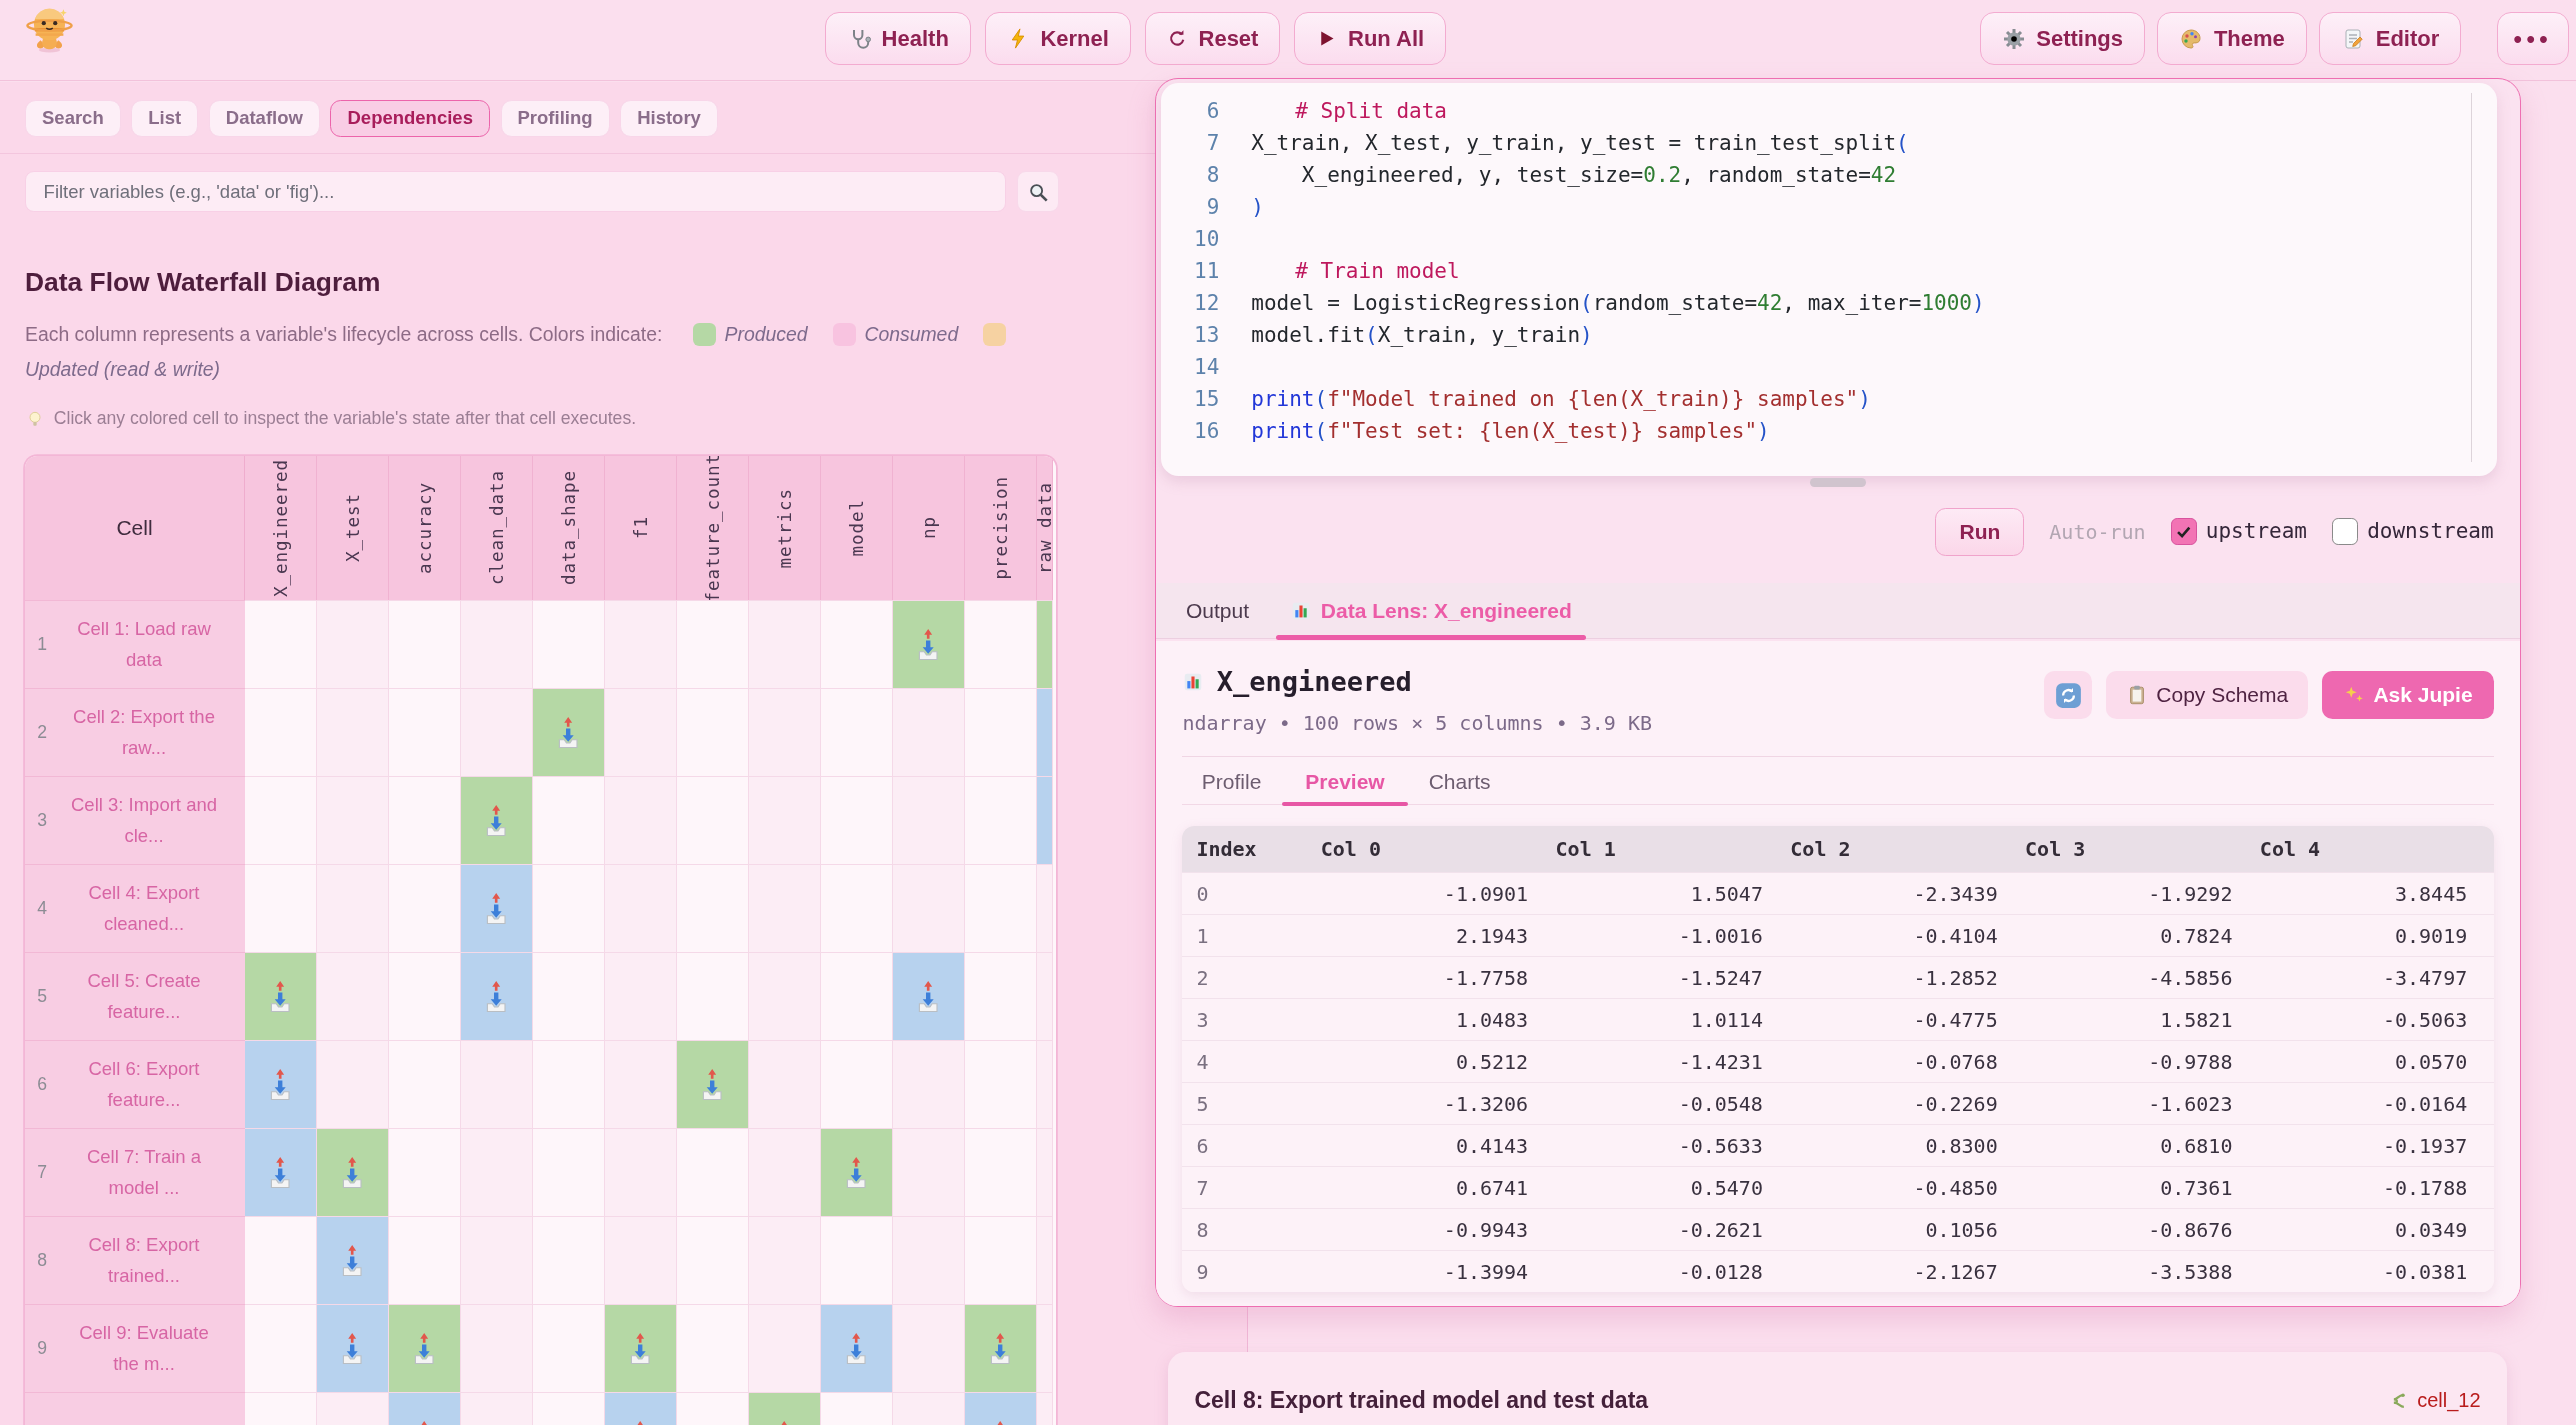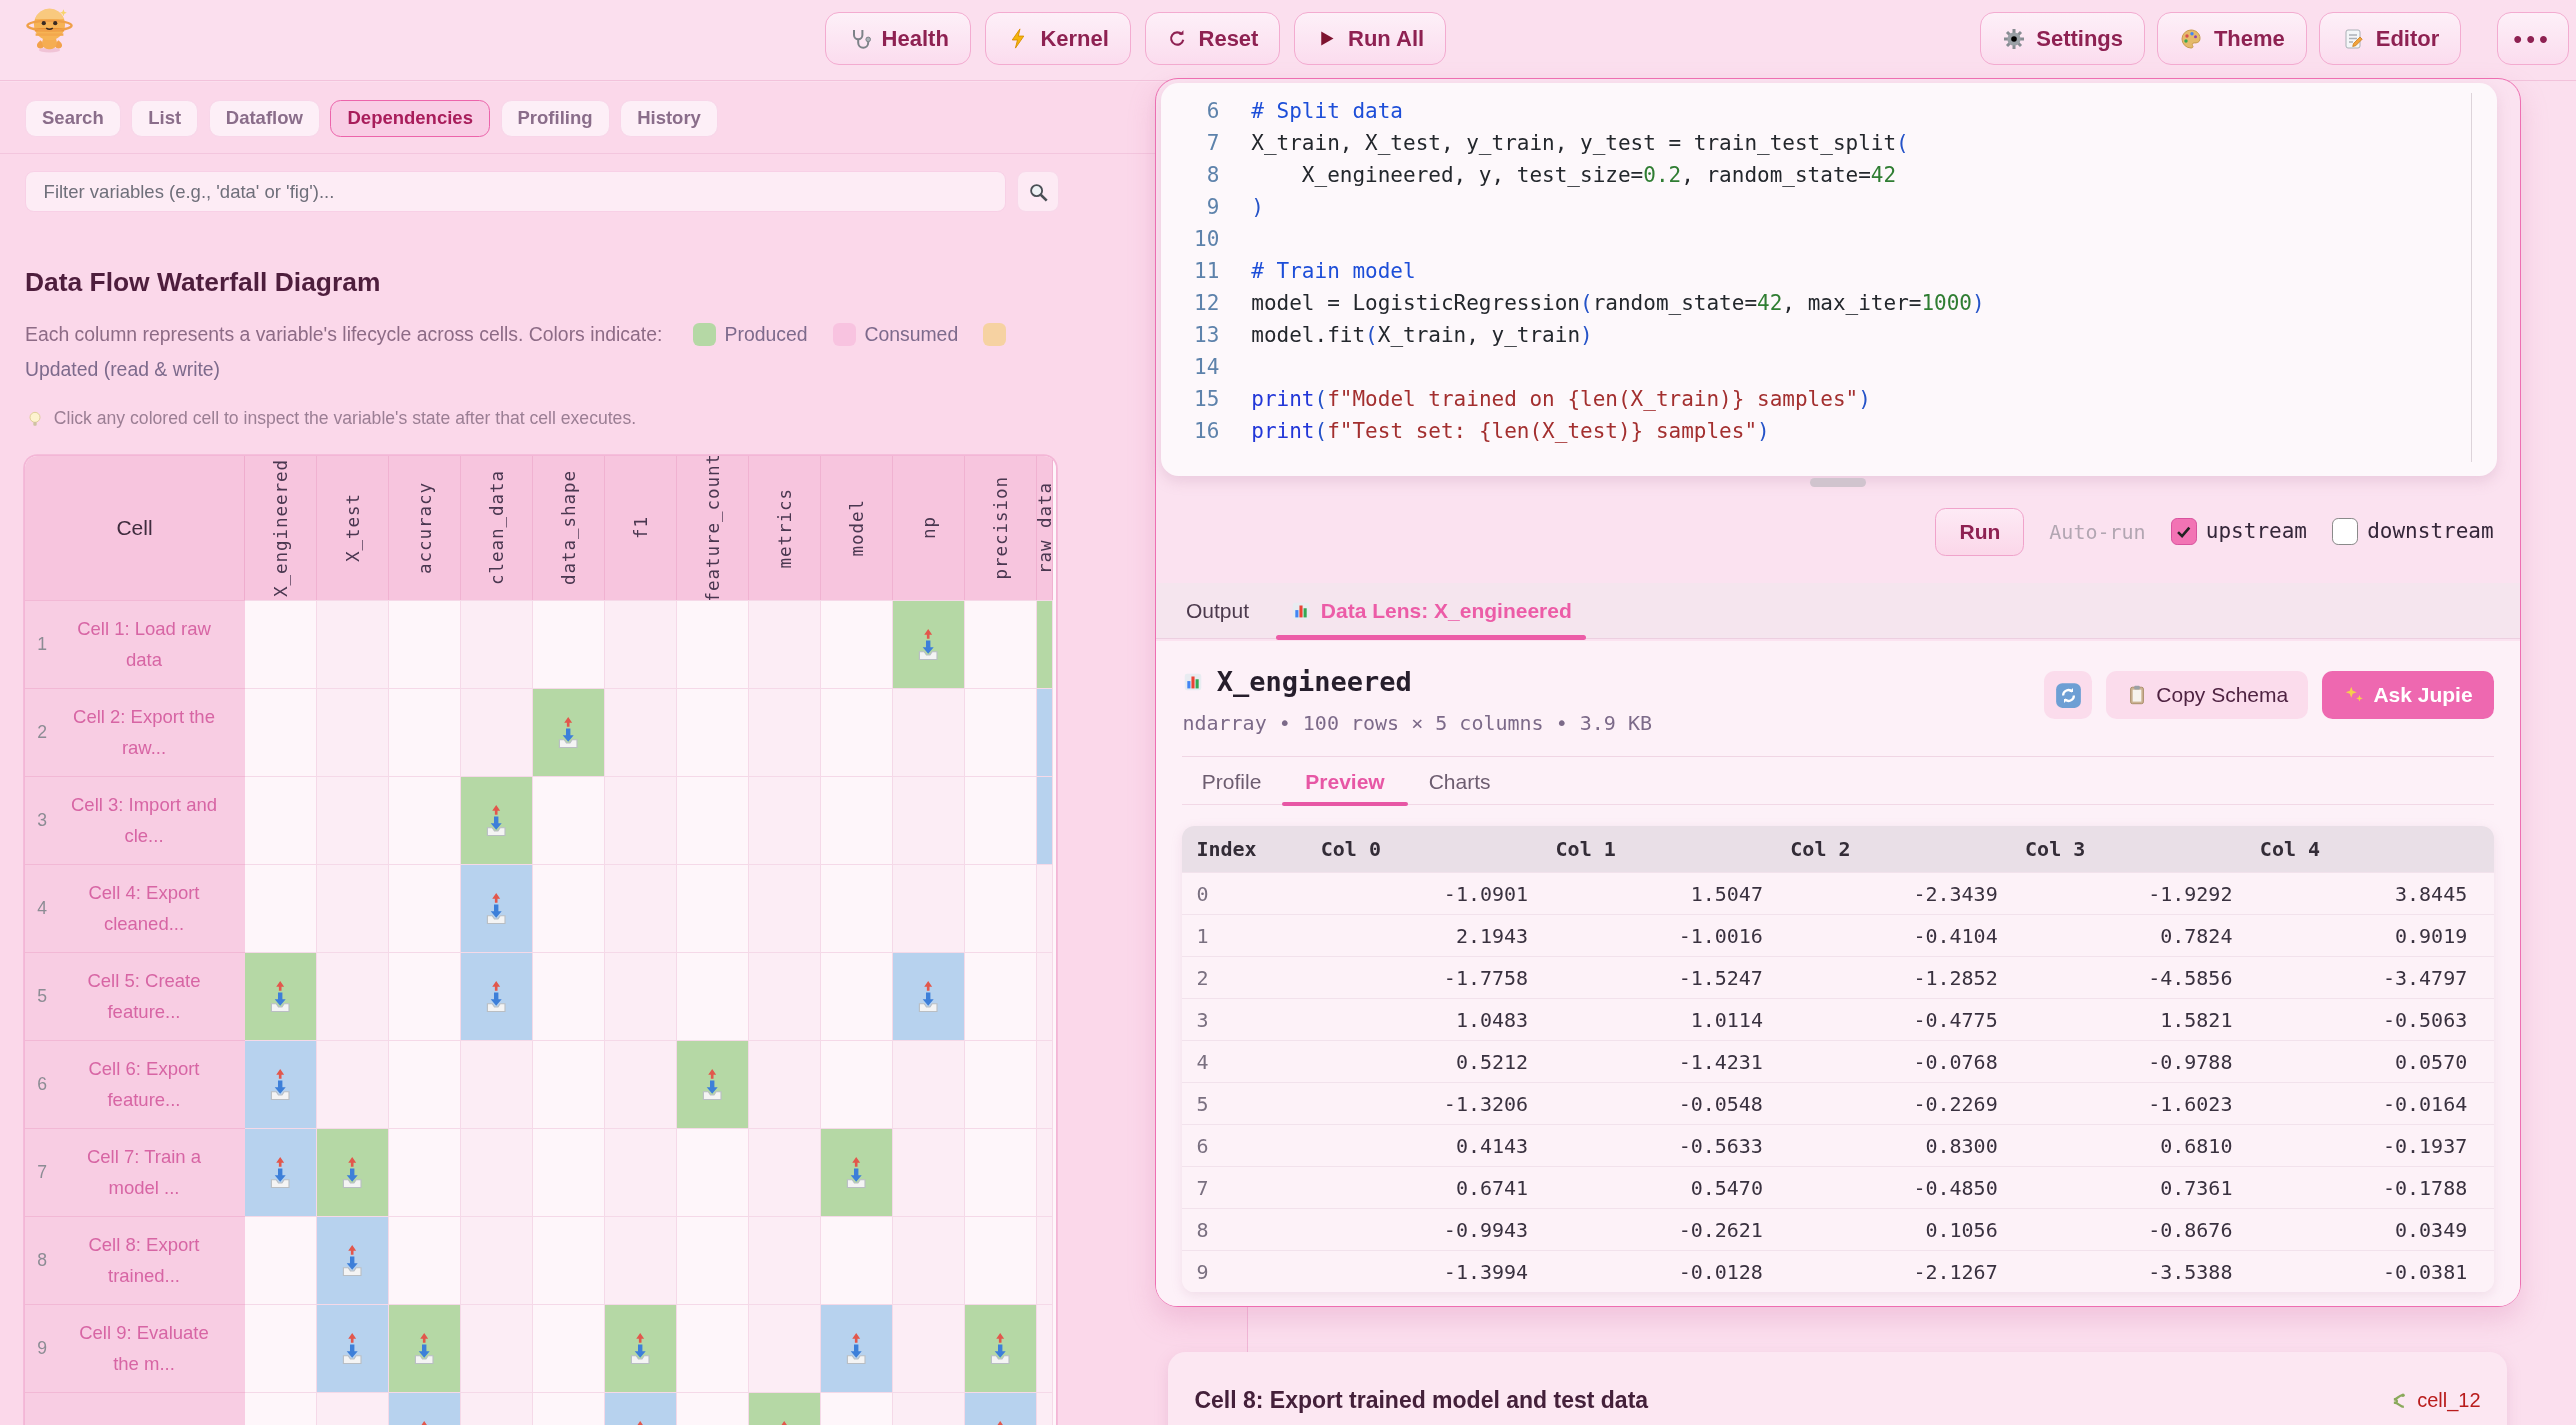--- a/index.html
+++ b/index.html
@@ -28,21 +28,21 @@
   .lp-divider{height:0.9px;background:#f3c6de;margin:16px 0 0 -25px;}
   .filter-row{display:flex;gap:10.6px;margin-top:17.6px;width:1034px;}
   .filter-input{flex:1;height:41px;border-radius:8.8px;border:1.8px solid #f8d0e6;background:#fdecf5;
                 padding:0 17.6px;font-size:18.5px;color:#4a3a4a;font-family:inherit;outline:none;box-sizing:border-box;}
   .filter-input::placeholder{color:#6f6f7a;}
   .filter-btn{width:42px;height:41px;border-radius:8.8px;border:0.9px solid #f8d8ea;background:#fdeaf4;
               display:flex;align-items:center;justify-content:center;cursor:pointer;}
   .wf-title{margin:55px 0 0;font-size:26.4px;font-weight:800;color:#4e1e3d;}
   .wf-desc{margin-top:19.4px;width:1034px;font-size:19.4px;line-height:35px;color:#8d6b86;}
   .chip{display:inline-block;width:23px;height:23px;border-radius:6.2px;margin:0 8.8px -4.4px 25px;}
-  .leg-label{color:#7d6a8c;}
+  .leg-label{color:#7d6a8c;font-style:italic;}
   .wf-tip{margin-top:21px;display:flex;gap:8.8px;align-items:center;font-size:17.6px;color:#9b7e94;}
   .wf-table{margin-top:26.4px;display:grid;width:1031px;border-radius:12.3px 12.3px 0 0;overflow:hidden;
             box-shadow:0 0 0 1.8px #f3b6d6;background:#fef6fa;}
   .wf-corner{background:#f7c5de;display:flex;align-items:center;justify-content:center;
              font-size:21px;color:#3f2c3e;border-right:0.9px solid #efadce;}
   .wf-var{background:#f7c5de;border-right:0.9px solid #f0b2d1;display:flex;align-items:center;justify-content:center;overflow:hidden;}
   .wf-var span{writing-mode:vertical-rl;transform:rotate(180deg);font-family:"DejaVu Sans Mono",monospace;
                font-size:17.6px;color:#4a3750;letter-spacing:0.9px;white-space:nowrap;}
   .wf-label{position:relative;background:#f8cde3;border-top:0.9px solid #f2b8d5;display:flex;align-items:center;
             justify-content:center;text-align:center;padding:0 23px 0 41px;font-size:18.5px;color:#d765a4;line-height:31px;}
@@ -55,21 +55,21 @@
 
   
   .right-card{position:absolute;left:1155px;top:78px;width:1366px;height:1229px;background:#fbe2f0;
               border:1.8px solid #ee6fb2;border-radius:23px;box-sizing:border-box;
               box-shadow:0 12.3px 26.4px rgba(214,121,173,.28);}
   .editor{position:absolute;left:5.3px;top:3.5px;width:1336px;height:393px;background:#fdf8fb;border-radius:17.6px;
           box-shadow:0 5.3px 12.3px rgba(190,140,170,.25);padding-top:12.3px;box-sizing:border-box;overflow:hidden;}
   .code-line{display:flex;height:32px;line-height:32px;font-family:"DejaVu Sans Mono",monospace;font-size:21px;}
   .ln{width:90px;text-align:right;padding-right:32px;color:#5d82ab;flex:none;box-sizing:border-box;}
   .code{white-space:pre;color:#23272c;}
-  .tok-com{color:#1d4ed8;}
+  .tok-com{color:#be185d;margin-left:44px;}
   .tok-num{color:#2f7d32;}
   .tok-par{color:#2553c8;}
   .tok-kw{color:#2237d8;}
   .tok-str{color:#a32f2f;}
   .editor-scrollline{position:absolute;right:25px;top:10.6px;bottom:14px;width:1.8px;background:#ddd4da;}
   .resize-handle{position:absolute;left:50%;top:399px;transform:translateX(-50%);width:56px;height:8.8px;
                  border-radius:4.4px;background:#d0c4ce;cursor:row-resize;}
   .run-bar{position:absolute;right:26.4px;top:425px;height:55px;display:flex;align-items:center;gap:25px;}
   .run-btn{height:48px;padding:0 23px;border-radius:10.6px;border:1.8px solid #f0a3cb;
            background:linear-gradient(#fdeaf5,#fbd7e9);color:#8e2152;font-size:21px;font-weight:700;

